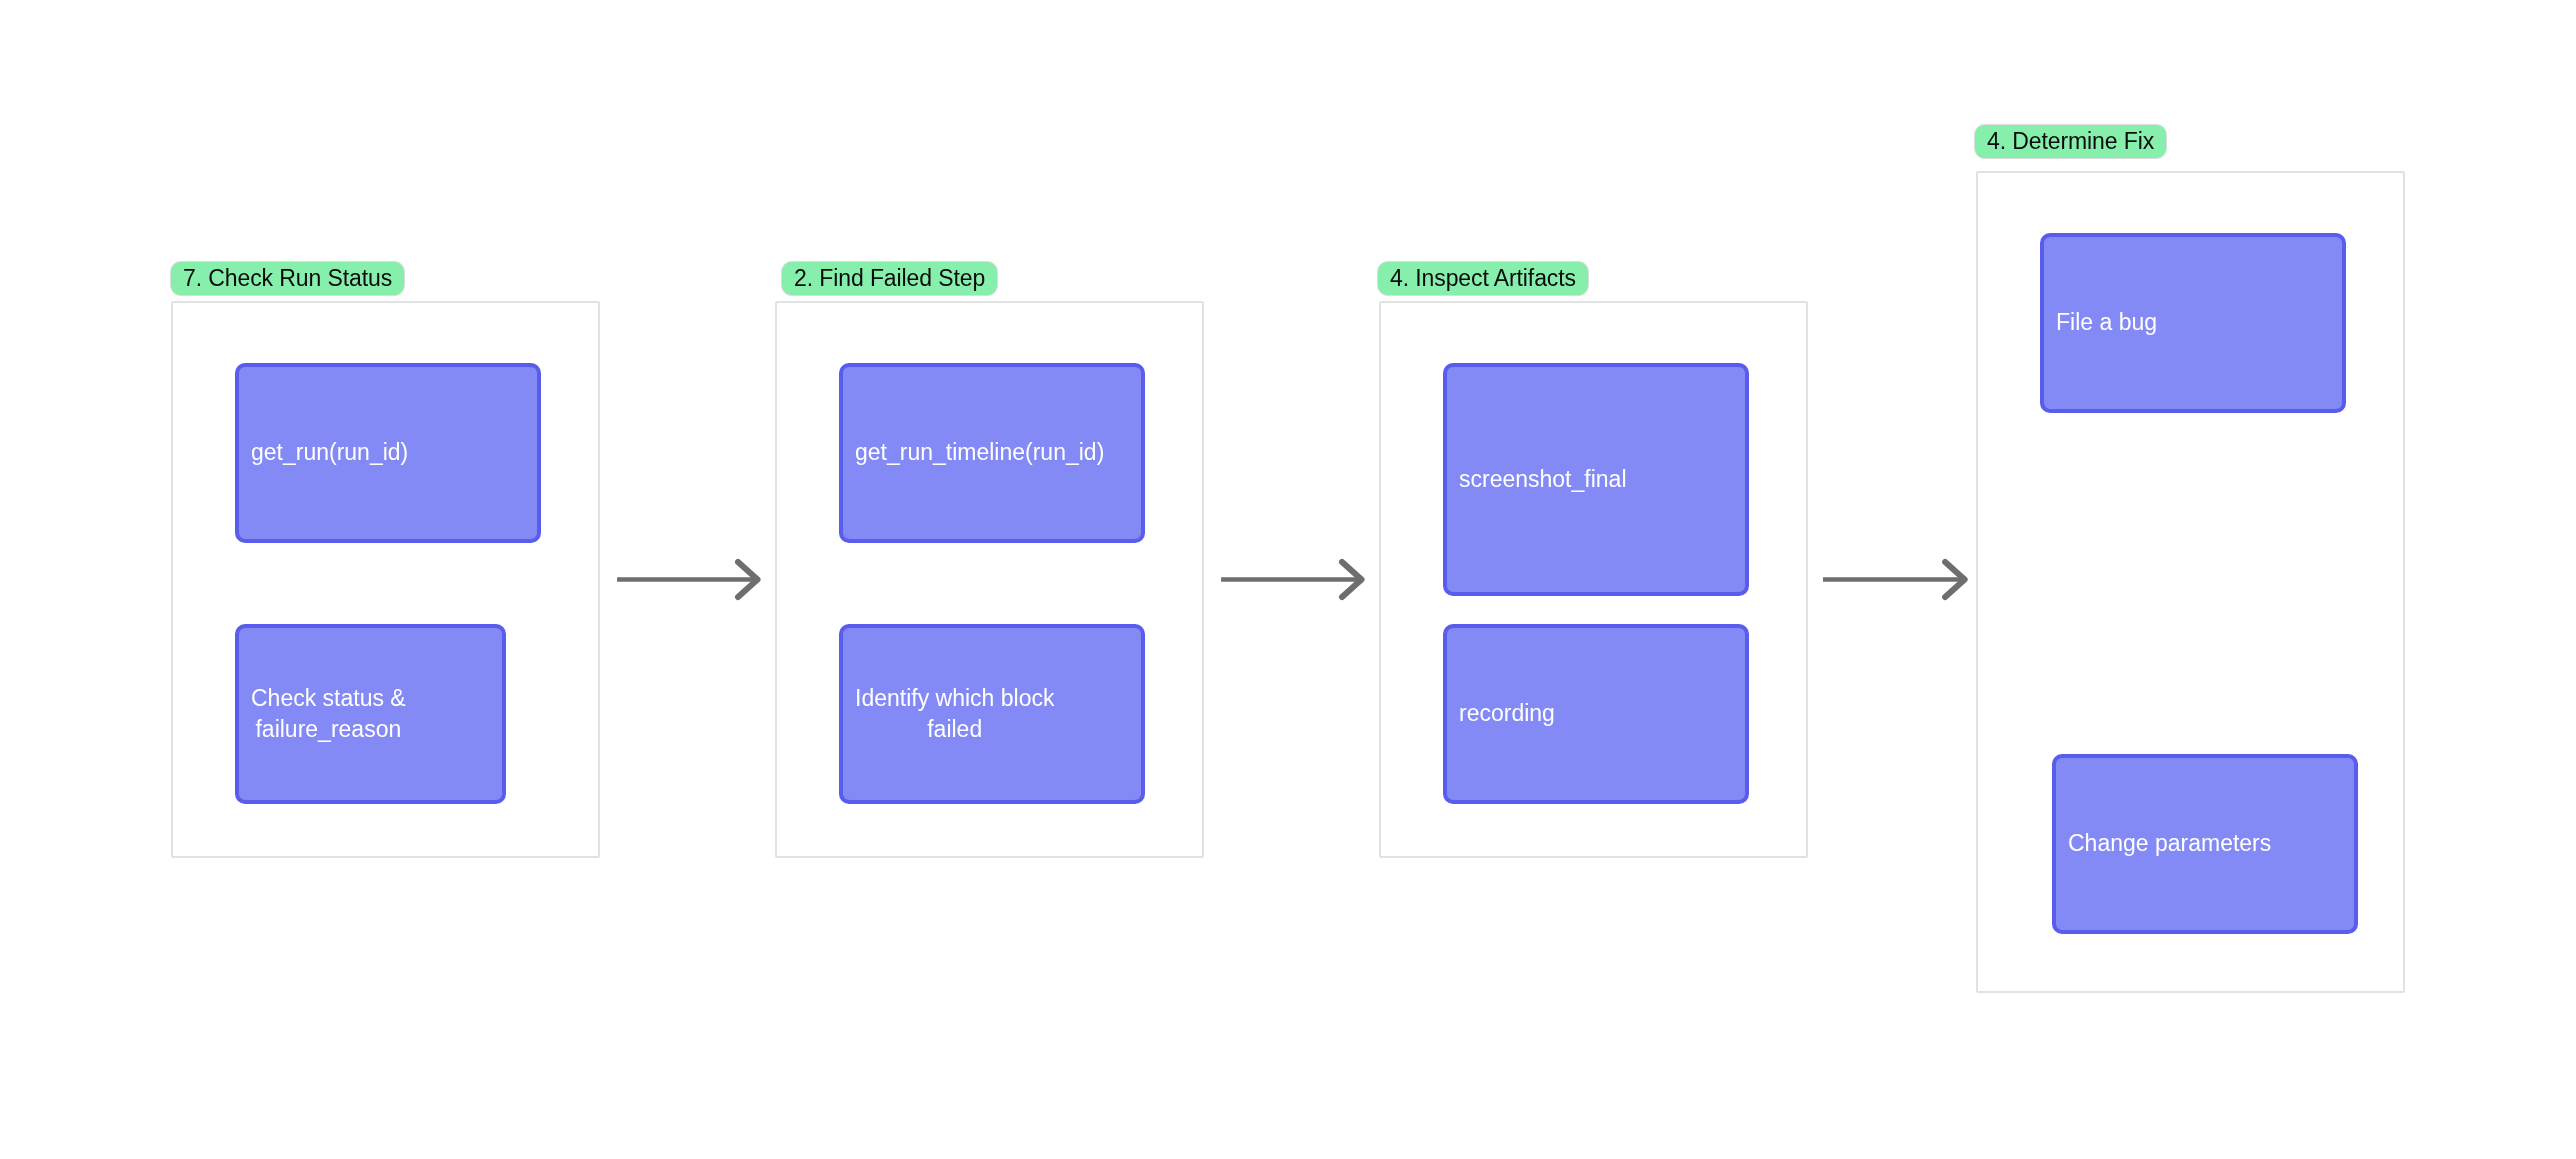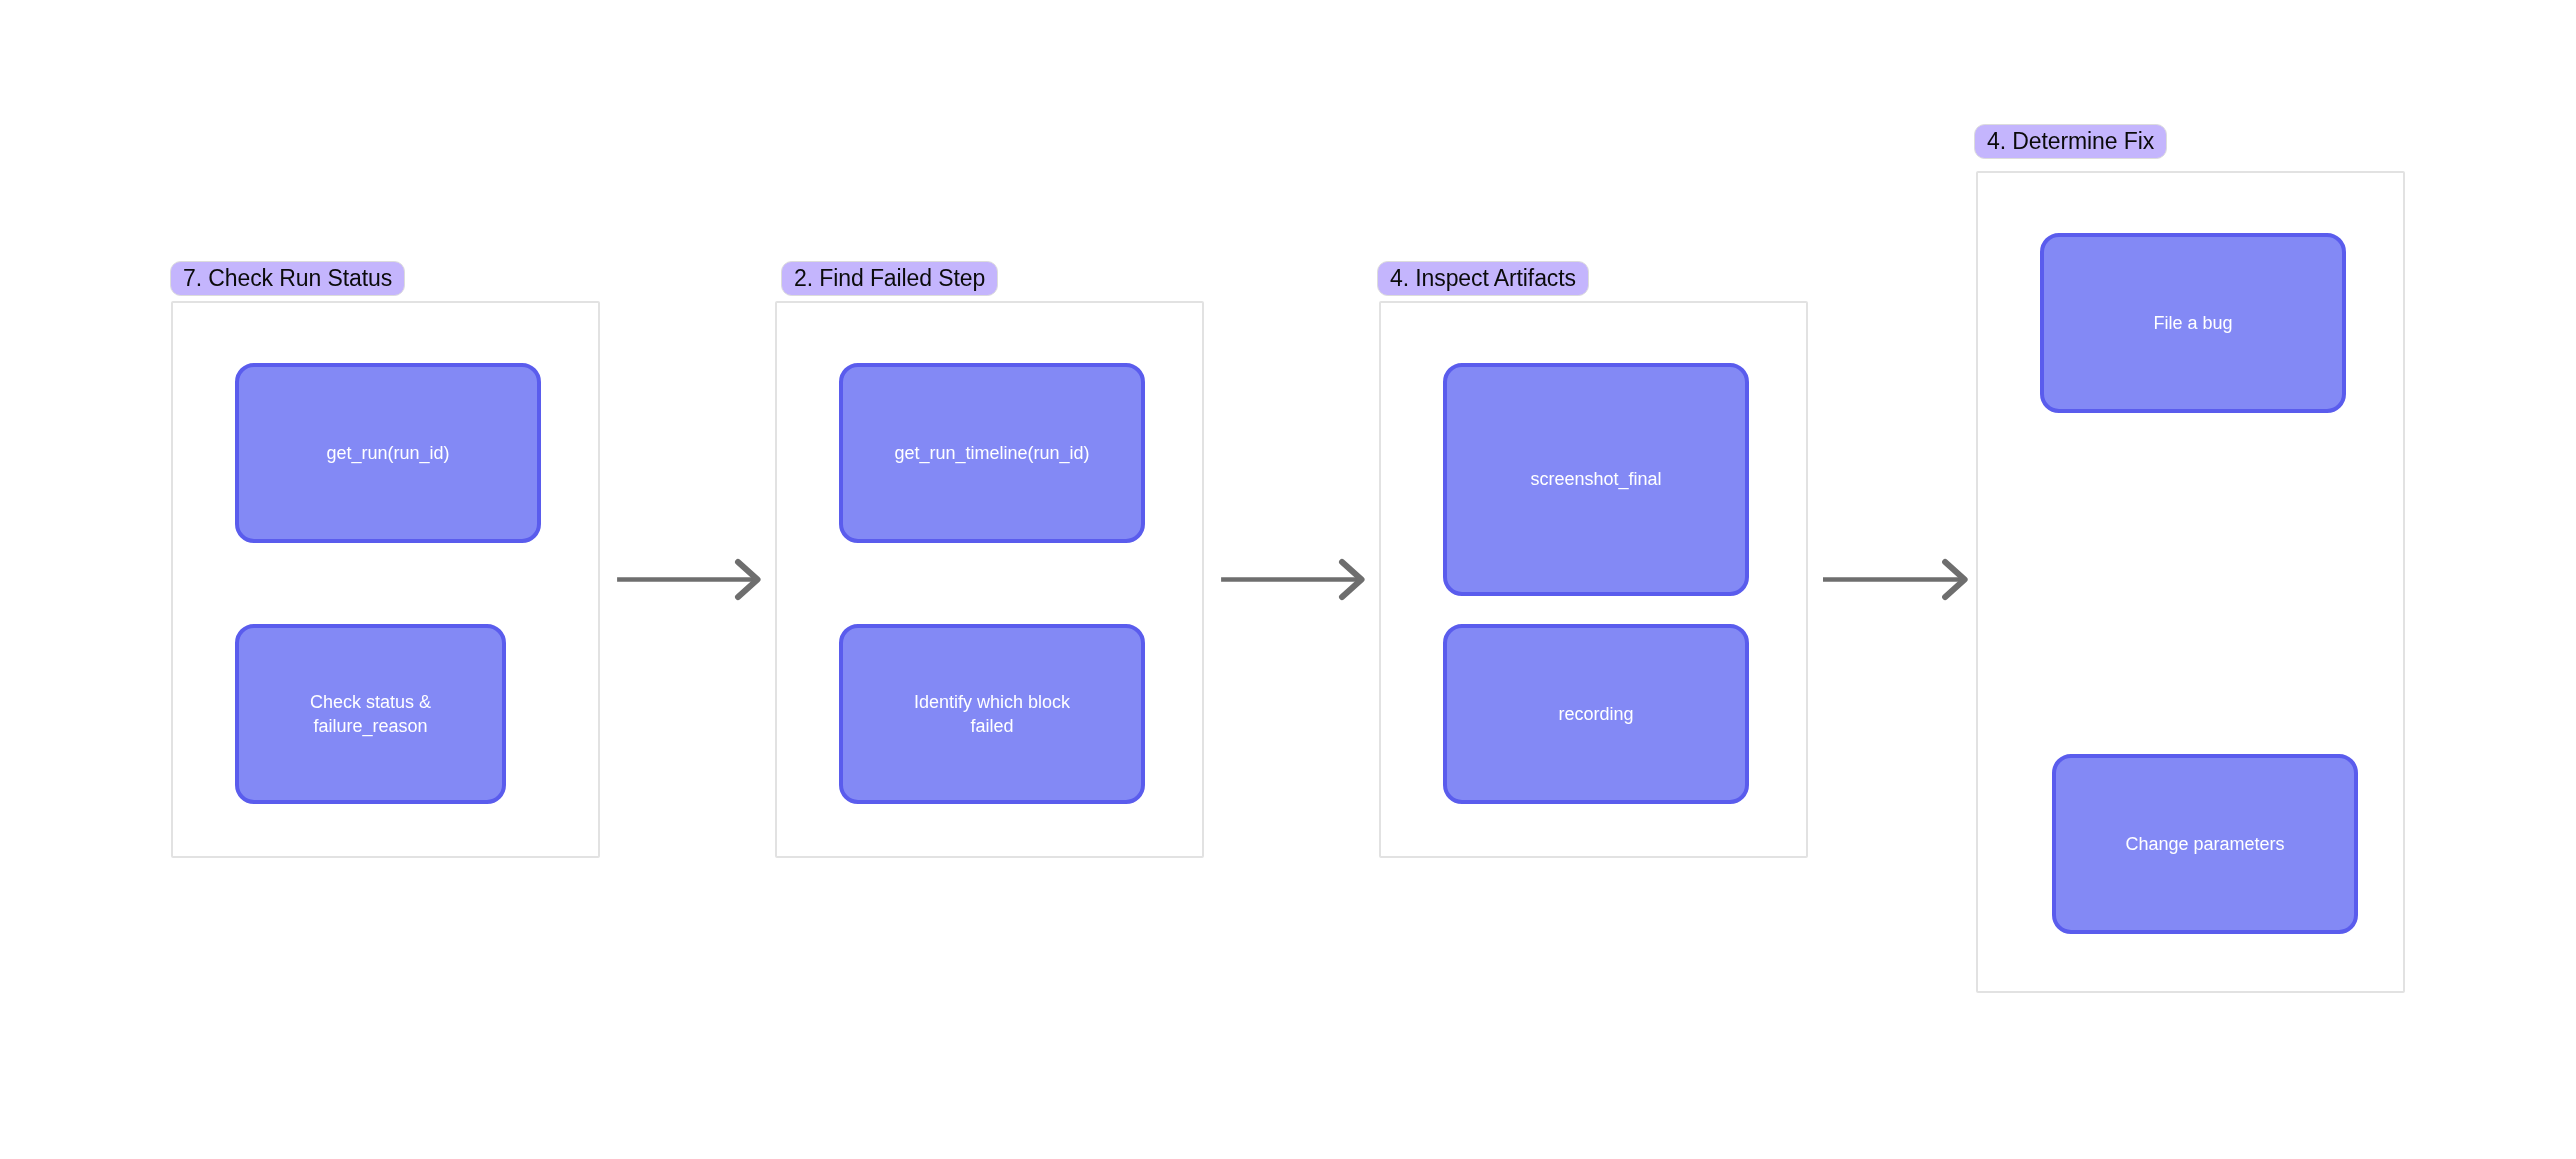--- a/index.html
+++ b/index.html
@@ -26,45 +26,44 @@
     border-radius: 2px;
   }
 
   
   .group-badge {
     position: absolute;
     box-sizing: border-box;
     display: flex;
     align-items: center;
     justify-content: center;
-    background: #c4b5fd;
+    background: #86efac;
     border: 1.3px solid #dcdcdc;
     border-radius: 10.7px;
     color: #0b0b0b;
     font-size: 23px;
     line-height: 1;
     letter-spacing: -0.1px;
     white-space: nowrap;
     padding: 0 12px;
     height: 35px;
   }
 
   
   .node {
     position: absolute;
     box-sizing: border-box;
     display: flex;
     align-items: center;
-    justify-content: center;
     text-align: center;
     background: #8389f5;
     border: 4.7px solid #5a5ced;
-    border-radius: 19px;
+    border-radius: 10px;
     color: #ffffff;
-    font-size: 18px;
+    font-size: 23px;
     line-height: 1.35;
     padding: 6.7px 12px;
     white-space: pre-line;
   }
 
   
   .arrow {
     position: absolute;
     overflow: visible;
   }

